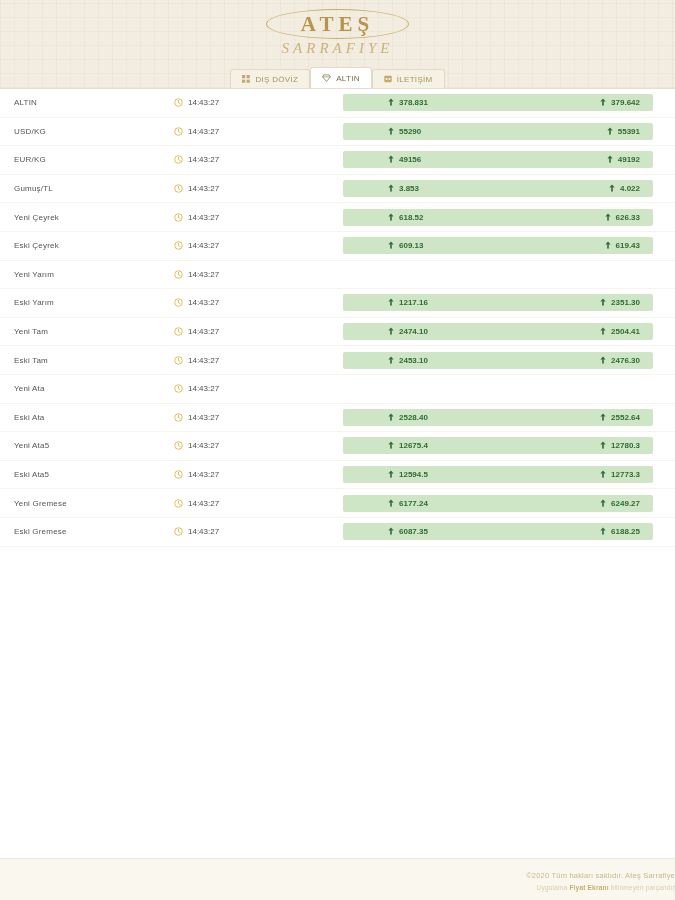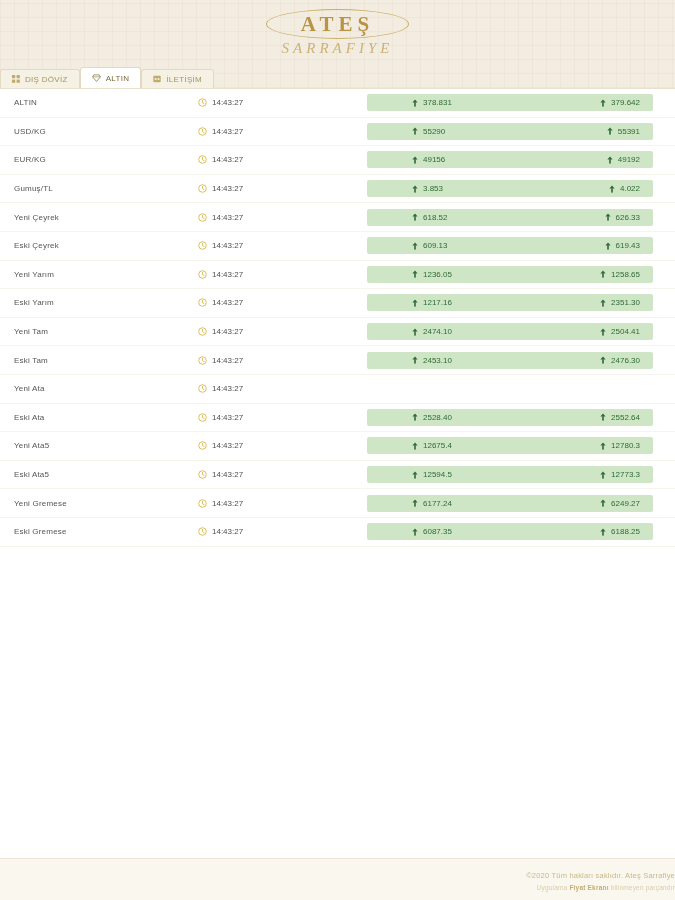--- a/index.html
+++ b/index.html
@@ -67,20 +67,21 @@
     font-style: italic;
   }
 
   
   .tabs {
     position: absolute;
     bottom: 0;
     left: 0;
     right: 0;
     display: flex;
+    justify-content: center;
     align-items: flex-end;
     margin-top: 48px;
   }
   .tab {
     display: flex;
     align-items: center;
     gap: 5px;
     height: 19px;
     padding: 0 11px;
     font-size: 8px;
@@ -139,41 +140,40 @@
     white-space: nowrap;
   }
 
   .r-time {
     width: 169px;
     display: flex;
     align-items: center;
     gap: 5px;
     font-size: 8px;
     color: #4f4f4f;
-    margin-left: 24px;
   }
   .clock-icon { flex: 0 0 auto; display: inline-flex; }
 
   .r-bar {
     flex: 1;
     height: 17px;
     background: #cfe6c6;
     border-radius: 2px;
     display: flex;
     align-items: center;
     justify-content: space-between;
     padding: 0 9px;
   }
   .cell {
     display: flex;
-    align-items: center;
     gap: 5px;
     font-size: 8px;
     color: #2f6b33;
     white-space: nowrap;
+    font-weight: bold;
   }
   .cell.alis { margin-left: 36px; }
   .cell.satis { margin-right: 4px; }
   .arrow { flex: 0 0 auto; display: inline-flex; }
 
   
   .spacer-fill { flex: 1 1 auto; }
   .footer {
     flex: 0 0 auto;
     height: 42px;
@@ -445,40 +445,20 @@
         <div class="r-name">Yeni Yarım</div>
         <div class="r-time">
           <span class="clock-icon">
             <svg width="9" height="9" viewBox="0 0 10 10">
               <circle cx="5" cy="5" r="4.2" fill="none" stroke="#d9b94a" stroke-width="1"></circle>
               <path d="M5 2.6 V5.2 L6.8 6.2" fill="none" stroke="#d9b94a" stroke-width="1" stroke-linecap="round"></path>
             </svg>
           </span>
           <span>14:43:27</span>
         </div>
-        <div class="r-bar">
-          <span class="cell alis">
-            <span class="arrow">
-              <svg width="6" height="8" viewBox="0 0 6 8">
-                <path d="M3 0.4 L5.6 3.4 H0.4 Z" fill="#2f6b33"></path>
-                <rect x="2.2" y="3.2" width="1.6" height="4.4" fill="#2f6b33"></rect>
-              </svg>
-            </span>
-            <span>1236.05</span>
-          </span>
-          <span class="cell satis">
-            <span class="arrow">
-              <svg width="6" height="8" viewBox="0 0 6 8">
-                <path d="M3 0.4 L5.6 3.4 H0.4 Z" fill="#2f6b33"></path>
-                <rect x="2.2" y="3.2" width="1.6" height="4.4" fill="#2f6b33"></rect>
-              </svg>
-            </span>
-            <span>1258.65</span>
-          </span>
-        </div>
       </div>
       <div class="row">
         <div class="r-name">Eski Yarım</div>
         <div class="r-time">
           <span class="clock-icon">
             <svg width="9" height="9" viewBox="0 0 10 10">
               <circle cx="5" cy="5" r="4.2" fill="none" stroke="#d9b94a" stroke-width="1"></circle>
               <path d="M5 2.6 V5.2 L6.8 6.2" fill="none" stroke="#d9b94a" stroke-width="1" stroke-linecap="round"></path>
             </svg>
           </span>

